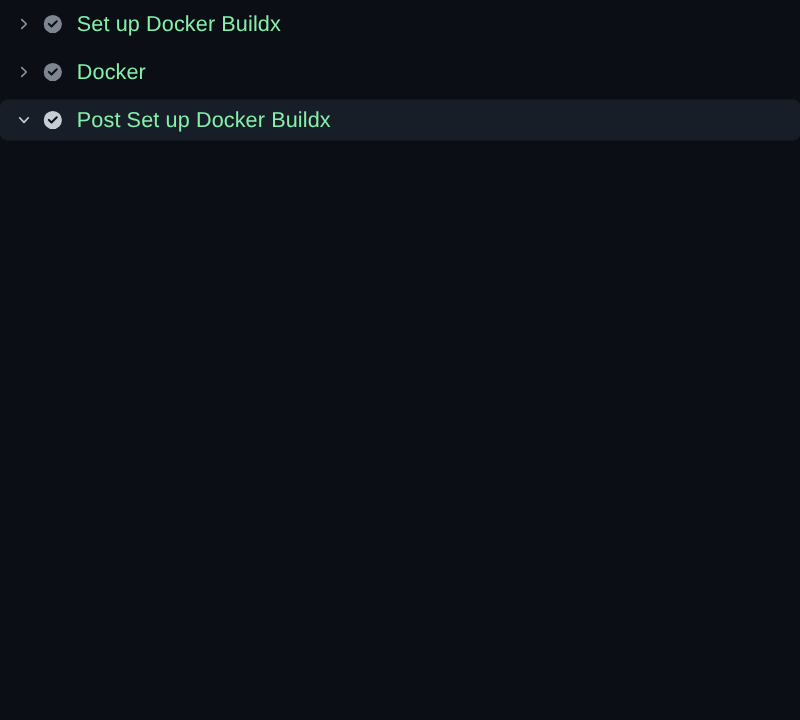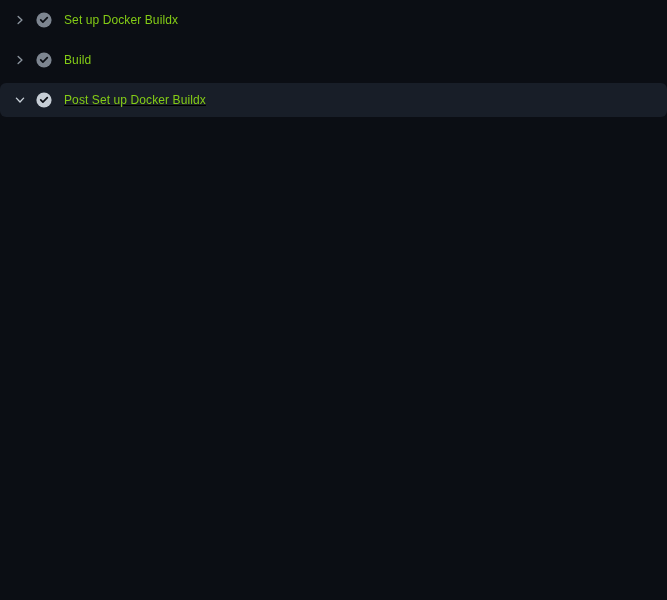--- a/index.html
+++ b/index.html
@@ -19,21 +19,20 @@
     align-items: center;
     padding-left: 12px;
     box-sizing: border-box;
     cursor: pointer;
   }
   .step-row.expanded {
     height: 34px;
     margin: 3px 0;
     background: #181e28;
     border-radius: 6px;
-    text-decoration: underline;
   }
   .chev {
     width: 16px;
     height: 16px;
     display: flex;
     align-items: center;
     justify-content: center;
     color: #8b949e;
     flex: none;
     margin-right: 8px;
@@ -44,22 +43,22 @@
   .check {
     width: 16px;
     height: 16px;
     flex: none;
     margin-right: 12px;
     color: #7d8590;
   }
   .step-row.expanded .check { color: #c6cdd5; }
   .check svg { display: block; }
   .step-label {
-    color: #84cc16;
-    font-size: 12px;
+    color: #86efac;
+    font-size: 18px;
     letter-spacing: 0.1px;
   }
   
   .log {
     padding-top: 10px;
     font-family: "DejaVu Sans Mono", "Liberation Mono", monospace;
     font-size: 12px;
     color: #c9d1d9;
   }
   .log-row {
@@ -96,21 +95,21 @@
       <svg width="12" height="12" viewBox="0 0 16 16">
         <path d="M5.5 3.2 L10.6 8 L5.5 12.8" fill="none" stroke="currentColor" stroke-width="1.8" stroke-linecap="round" stroke-linejoin="round"></path>
       </svg>
     </span>
     <span class="check">
       <svg width="16" height="16" viewBox="0 0 16 16">
         <circle cx="8" cy="8" r="7.6" fill="currentColor"></circle>
         <path d="M11.3 5.7 L6.9 10.1 L4.7 7.9" fill="none" stroke="#0b0e14" stroke-width="1.7" stroke-linecap="round" stroke-linejoin="round"></path>
       </svg>
     </span>
-    <span class="step-label">Build</span>
+    <span class="step-label">Docker</span>
   </div>
 
 
   <div class="step-row expanded">
     <span class="chev down">
       <svg width="12" height="12" viewBox="0 0 16 16">
         <path d="M5.5 3.2 L10.6 8 L5.5 12.8" fill="none" stroke="currentColor" stroke-width="1.8" stroke-linecap="round" stroke-linejoin="round"></path>
       </svg>
     </span>
     <span class="check">

